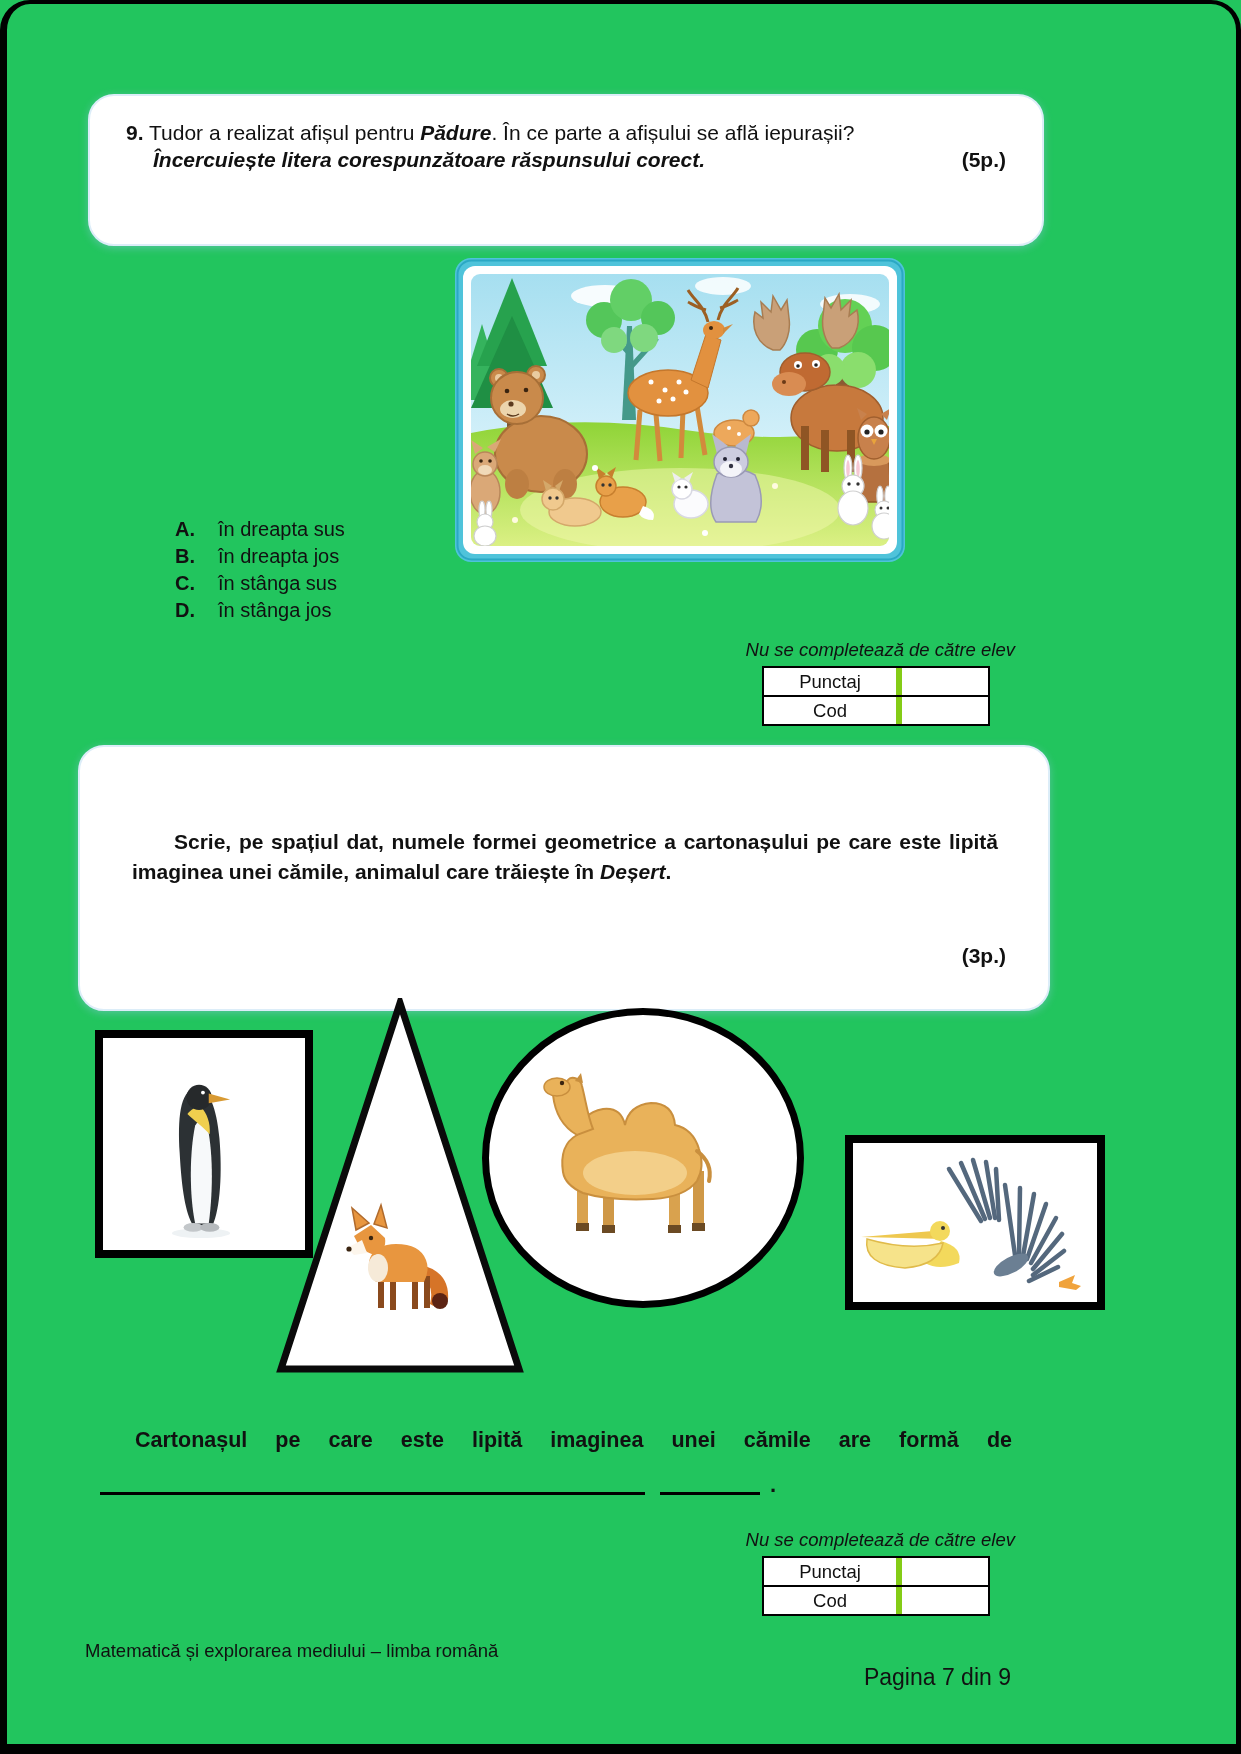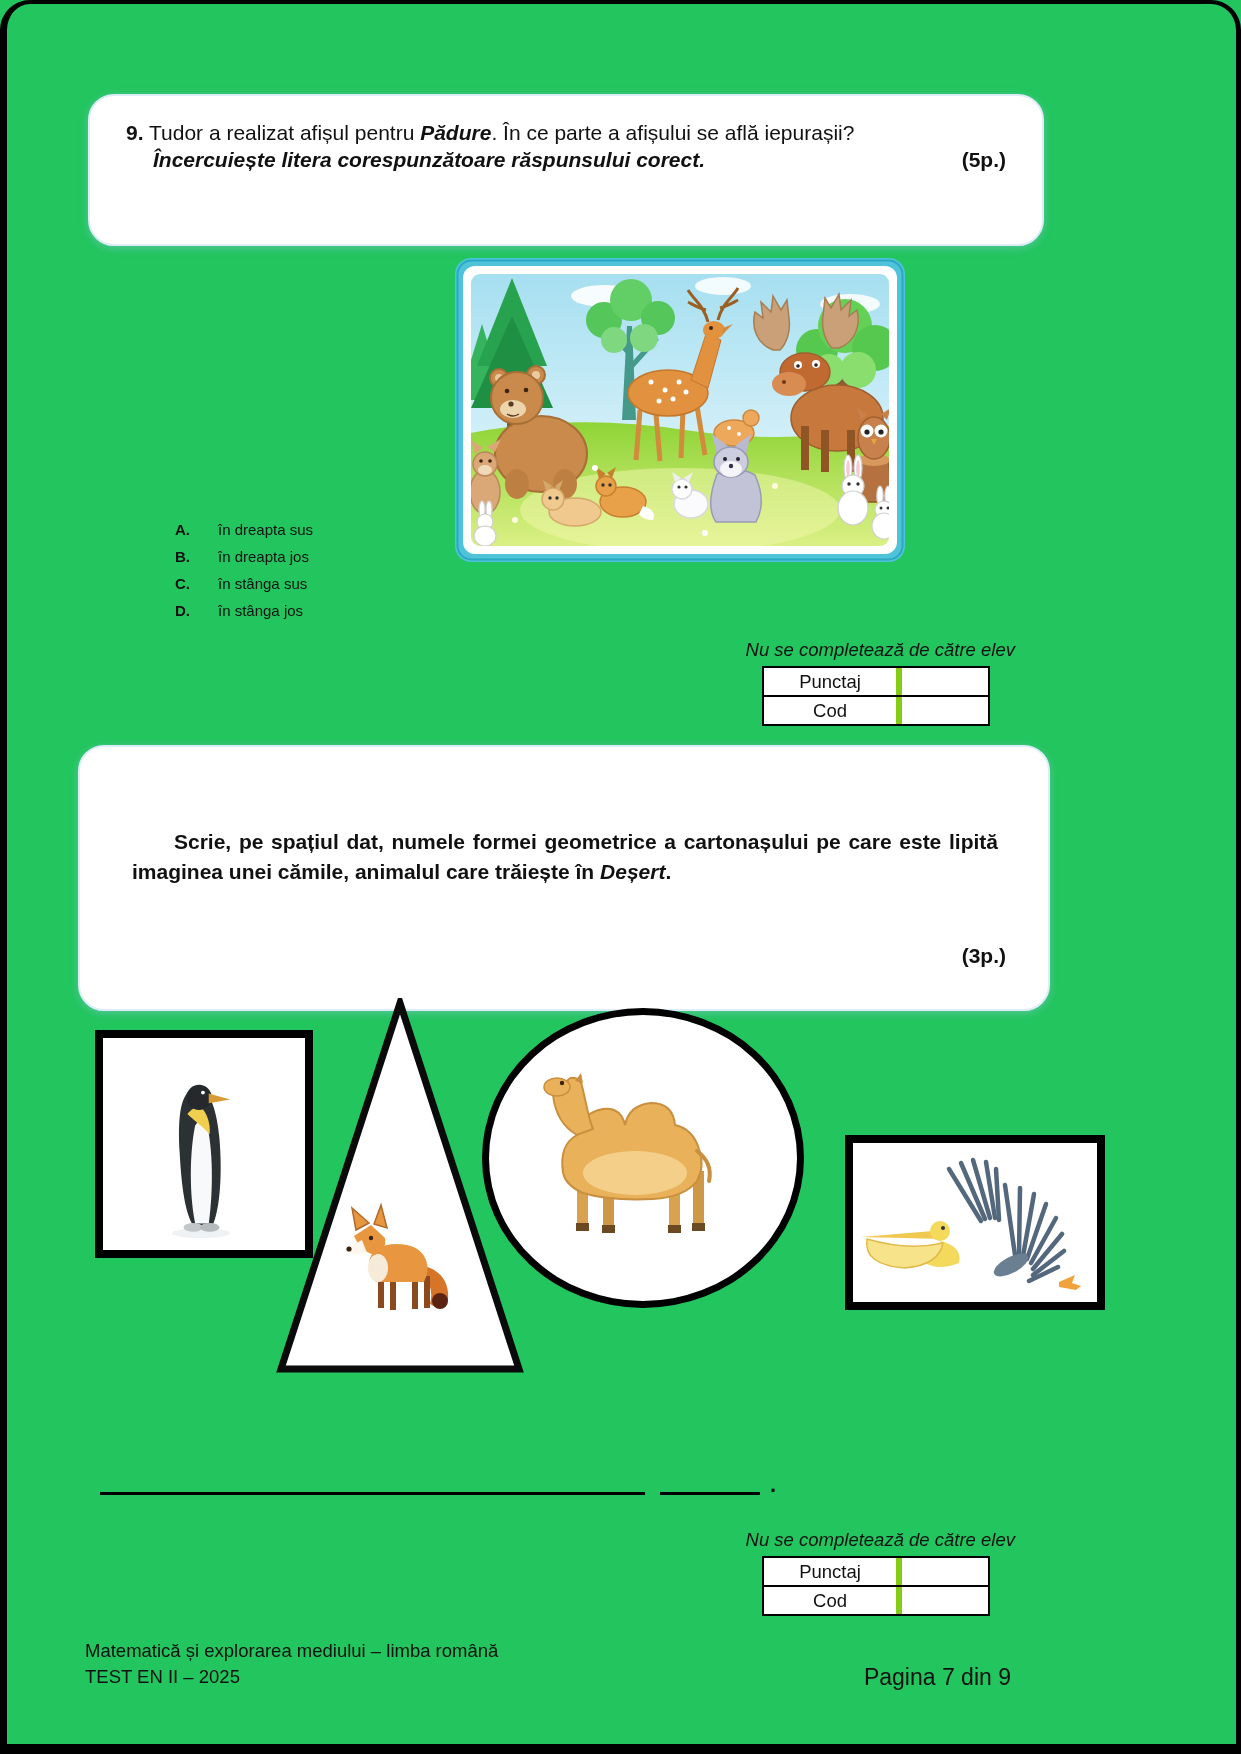--- a/index.html
+++ b/index.html
@@ -9,21 +9,21 @@
         border-top:4px solid #000;border-bottom:10px solid #000;border-radius:30px 30px 0 0;pointer-events:none;z-index:50;}
   .card{position:absolute;background:#fff;border:2px solid #dcedf8;border-radius:26px;
         box-shadow:0 2px 9px rgba(150,200,235,.45);}
   .q9-card{left:88px;top:94px;width:952px;height:148px;}
   .q9-line1{position:absolute;left:36px;top:22px;width:880px;font-size:21px;line-height:29px;}
   .q9-line2{position:absolute;left:36px;top:52px;width:880px;font-size:21px;display:flex;justify-content:space-between;}
   .bold{font-weight:bold;}
   .bi{font-weight:bold;font-style:italic;}
   .instr{padding-left:27px;}
   .poster{position:absolute;left:455px;top:258px;width:450px;height:304px;}
-  .options{position:absolute;left:175px;top:516px;font-size:15px;line-height:27px;}
+  .options{position:absolute;left:175px;top:516px;font-size:20px;line-height:27px;}
   .opt-letter{display:inline-block;width:43px;font-weight:bold;}
   .score-note{position:absolute;font-size:18.5px;font-style:italic;text-align:right;right:226px;}
   .score-note-1{top:639px;}
   .score-note-2{top:1529px;}
   .score-table{position:absolute;left:762px;width:224px;border:2px solid #000;background:#fff;}
   .score-table-1{top:666px;}
   .score-table-2{top:1556px;}
   .score-row{display:flex;height:27px;line-height:27px;}
   .score-row + .score-row{border-top:2px solid #000;}
   .score-label{width:132px;text-align:center;font-size:18.5px;border-right:6px solid #84cc16;}
@@ -362,34 +362,34 @@
         <line x1="178" y1="120" x2="203" y2="75"></line>
           <line x1="180" y1="126" x2="209" y2="91"></line>
         <line x1="180" y1="132" x2="211" y2="108"></line>
           <line x1="176" y1="138" x2="205" y2="124"></line>
       </g>
       <ellipse cx="158" cy="122" rx="19" ry="8" fill="#6b7f93" transform="rotate(-28 158 122)"></ellipse>
       <polygon points="206,139 222,132 219,140 228,143 223,147 206,144" fill="#f0a33c"></polygon>
     </svg>
   </div>
 
+  <div class="answer-sentence">Cartonașul pe care este lipită imaginea unei cămile are formă de</div>
   <div class="blank-seg blank-seg-1"></div>
   <div class="blank-seg blank-seg-2"></div>
   <div class="blank-period">.</div>
 
   <div class="score-note score-note-2">Nu se completează de către elev</div>
   <div class="score-table score-table-2">
     <div class="score-row">
       <div class="score-label">Punctaj</div>
       <div class="score-value"></div>
     </div>
     <div class="score-row">
       <div class="score-label">Cod</div>
       <div class="score-value"></div>
     </div>
   </div>
 
   <div class="footer">
     <div>Matematică și explorarea mediului – limba română</div>
-    <div>TEST EN II – 2025</div>
   </div>
   <div class="footer-page">Pagina 7 din 9</div>
 </div>
 
 </body></html>

